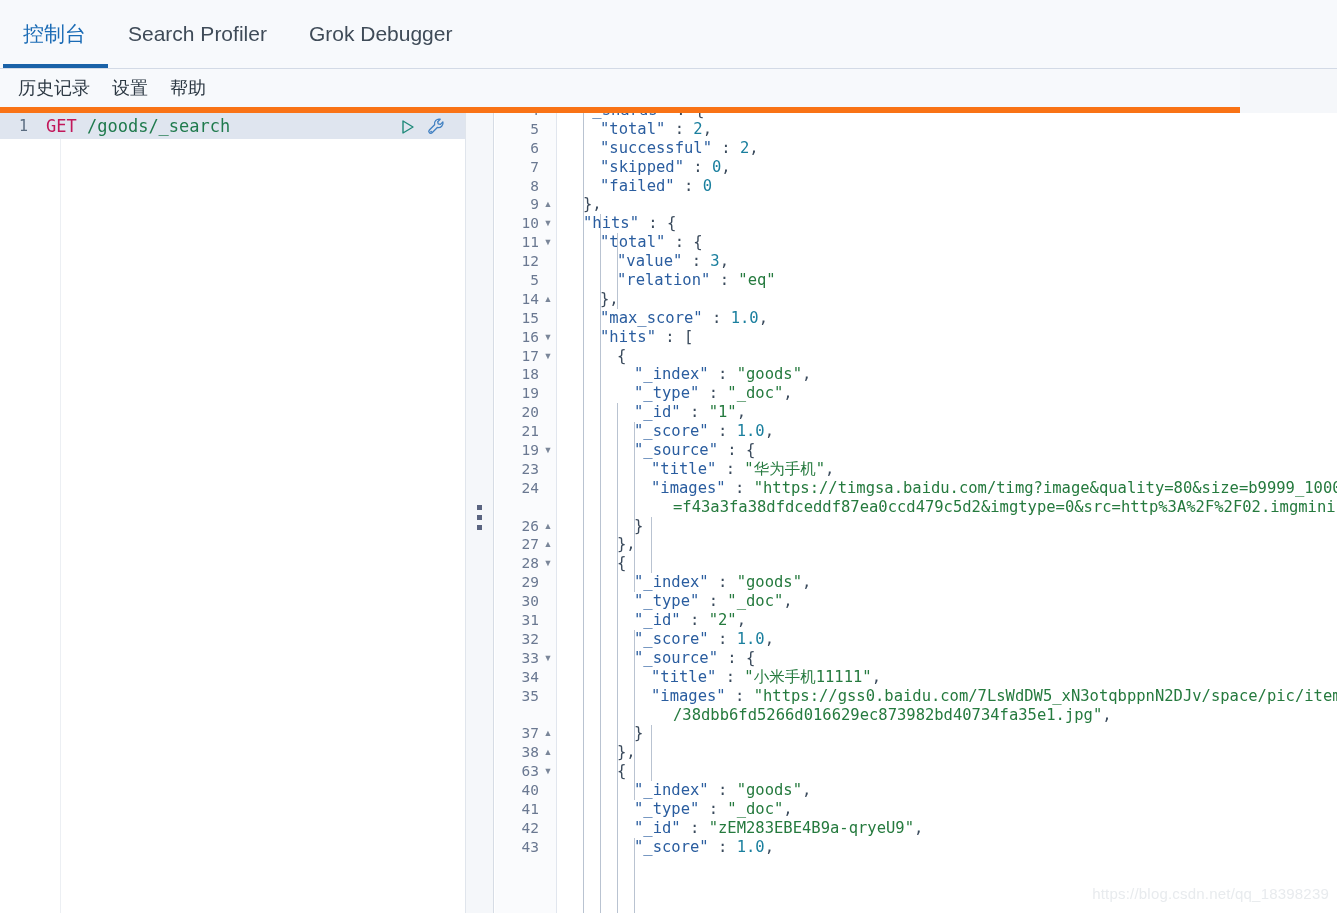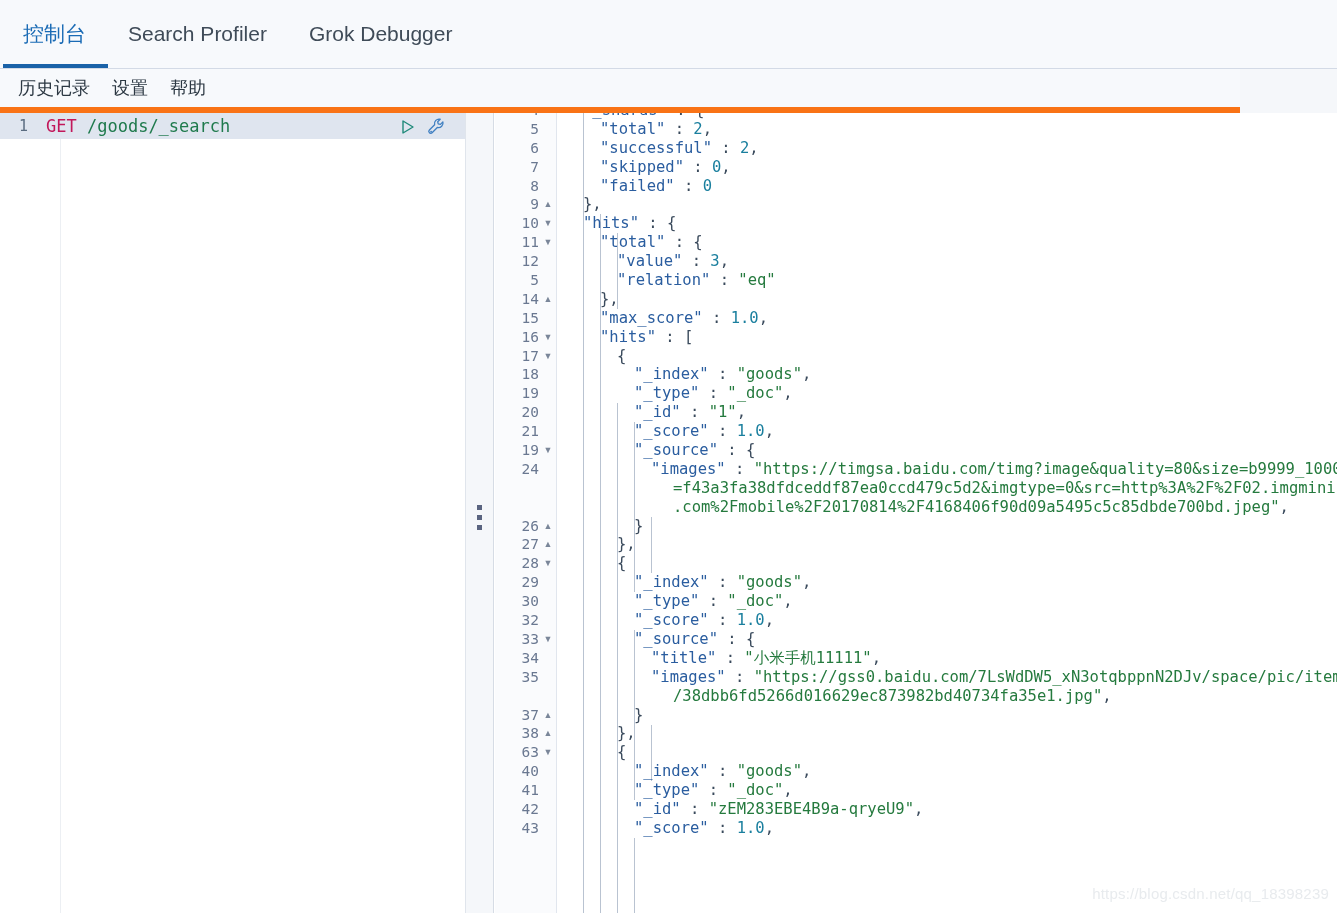--- a/index.html
+++ b/index.html
@@ -402,33 +402,33 @@
             <span class="ln">21</span>
             <span class="fold"></span>
             <span class="code" style="padding-left: 77px;"><span class="k">"_score"</span><span class="p"> : </span><span class="n">1.0</span><span class="p">,</span></span>
           </div>
           <div class="rline">
             <span class="ln">19</span>
             <span class="fold">▼</span>
             <span class="code" style="padding-left: 77px;"><span class="k">"_source"</span><span class="p"> : {</span></span>
           </div>
           <div class="rline">
+            <span class="ln">23</span>
+            <span class="fold"></span>
+            <span class="code" style="padding-left: 94px;"><span class="k">"title"</span><span class="p"> : </span><span class="s">"华为手机"</span><span class="p">,</span></span>
+          </div>
+          <div class="rline">
             <span class="ln">24</span>
             <span class="fold"></span>
             <span class="code" style="padding-left: 94px;"><span class="k">"images"</span><span class="p"> : </span><span class="s">"https://timgsa.baidu.com/timg?image&amp;quality=80&amp;size=b9999_10000&amp;sec</span></span>
           </div>
           <div class="rline">
             <span class="ln"></span>
             <span class="fold"></span>
             <span class="code" style="padding-left: 116px;"><span class="s">=f43a3fa38dfdceddf87ea0ccd479c5d2&amp;imgtype=0&amp;src=http%3A%2F%2F02.imgmini.eastd</span></span>
-          </div>
-          <div class="rline">
-            <span class="ln"></span>
-            <span class="fold"></span>
-            <span class="code" style="padding-left: 116px;"><span class="s">.com%2Fmobile%2F20170814%2F4168406f90d09a5495c5c85dbde700bd.jpeg"</span><span class="p">,</span></span>
           </div>
           <div class="rline">
             <span class="ln">26</span>
             <span class="fold">▲</span>
             <span class="code" style="padding-left: 77px;"><span class="p">}</span></span>
           </div>
           <div class="rline">
             <span class="ln">27</span>
             <span class="fold">▲</span>
             <span class="code" style="padding-left: 60px;"><span class="p">},</span></span>
@@ -442,20 +442,25 @@
             <span class="ln">29</span>
             <span class="fold"></span>
             <span class="code" style="padding-left: 77px;"><span class="k">"_index"</span><span class="p"> : </span><span class="s">"goods"</span><span class="p">,</span></span>
           </div>
           <div class="rline">
             <span class="ln">30</span>
             <span class="fold"></span>
             <span class="code" style="padding-left: 77px;"><span class="k">"_type"</span><span class="p"> : </span><span class="s">"_doc"</span><span class="p">,</span></span>
           </div>
           <div class="rline">
+            <span class="ln">31</span>
+            <span class="fold"></span>
+            <span class="code" style="padding-left: 77px;"><span class="k">"_id"</span><span class="p"> : </span><span class="s">"2"</span><span class="p">,</span></span>
+          </div>
+          <div class="rline">
             <span class="ln">32</span>
             <span class="fold"></span>
             <span class="code" style="padding-left: 77px;"><span class="k">"_score"</span><span class="p"> : </span><span class="n">1.0</span><span class="p">,</span></span>
           </div>
           <div class="rline">
             <span class="ln">33</span>
             <span class="fold">▼</span>
             <span class="code" style="padding-left: 77px;"><span class="k">"_source"</span><span class="p"> : {</span></span>
           </div>
           <div class="rline">

